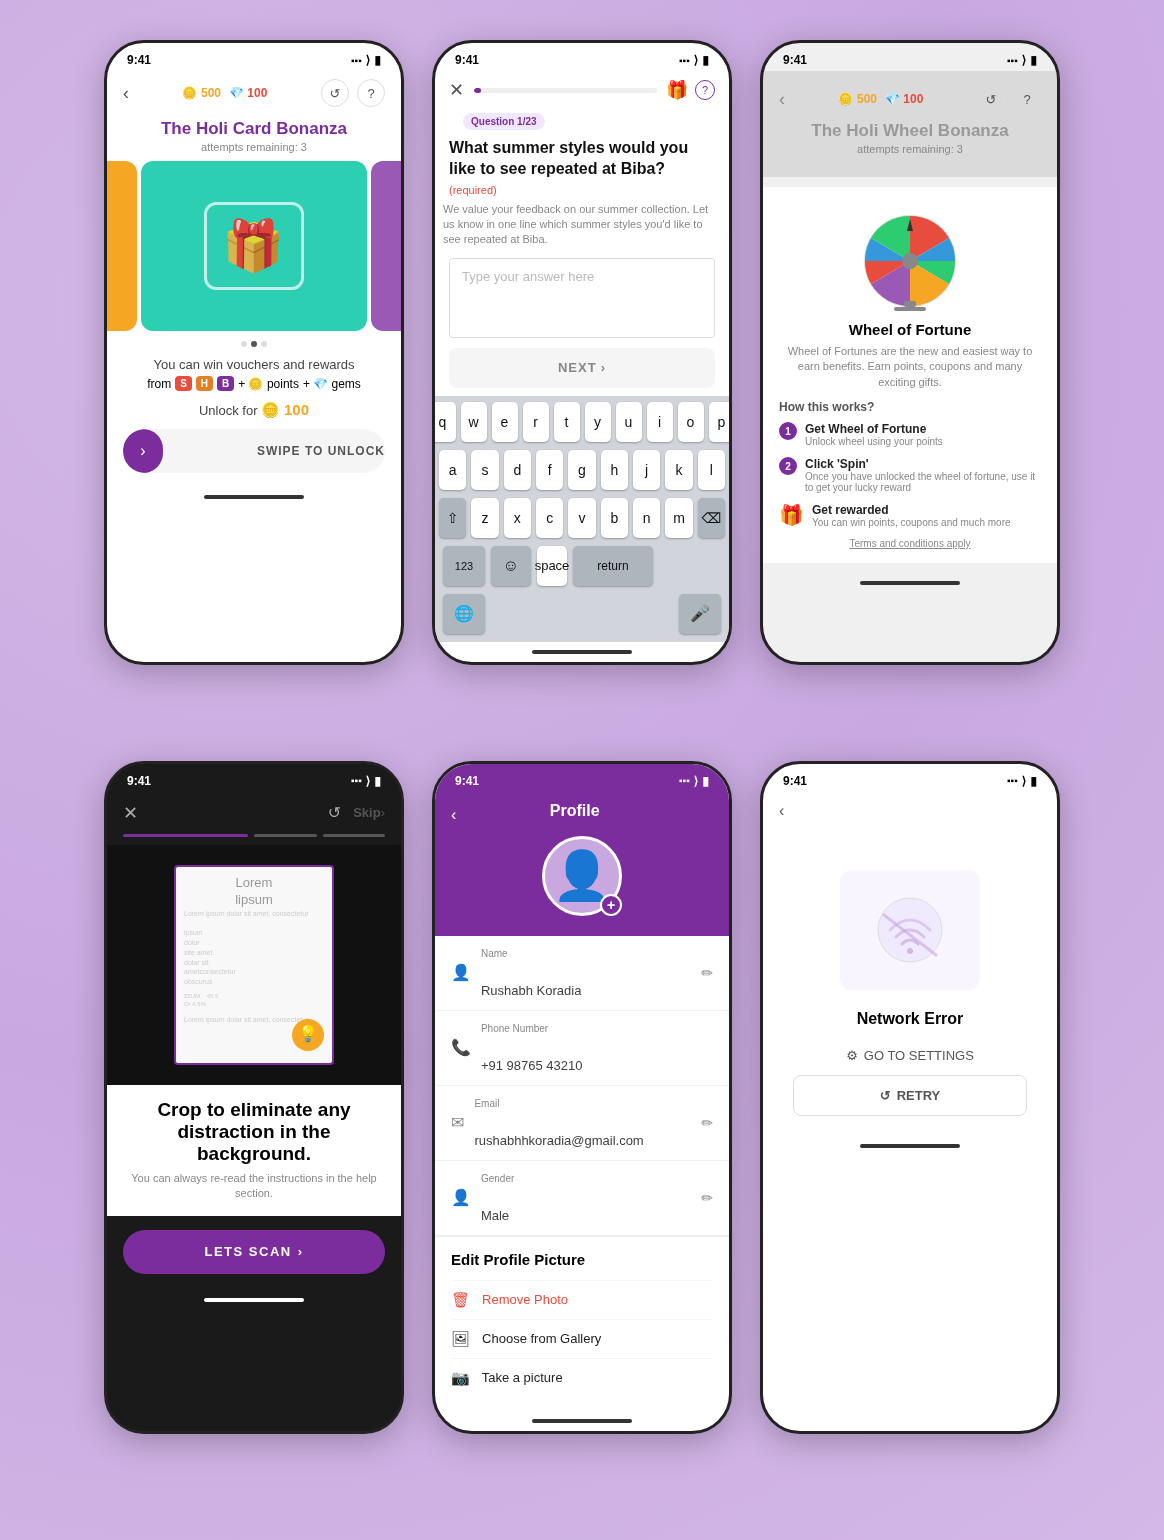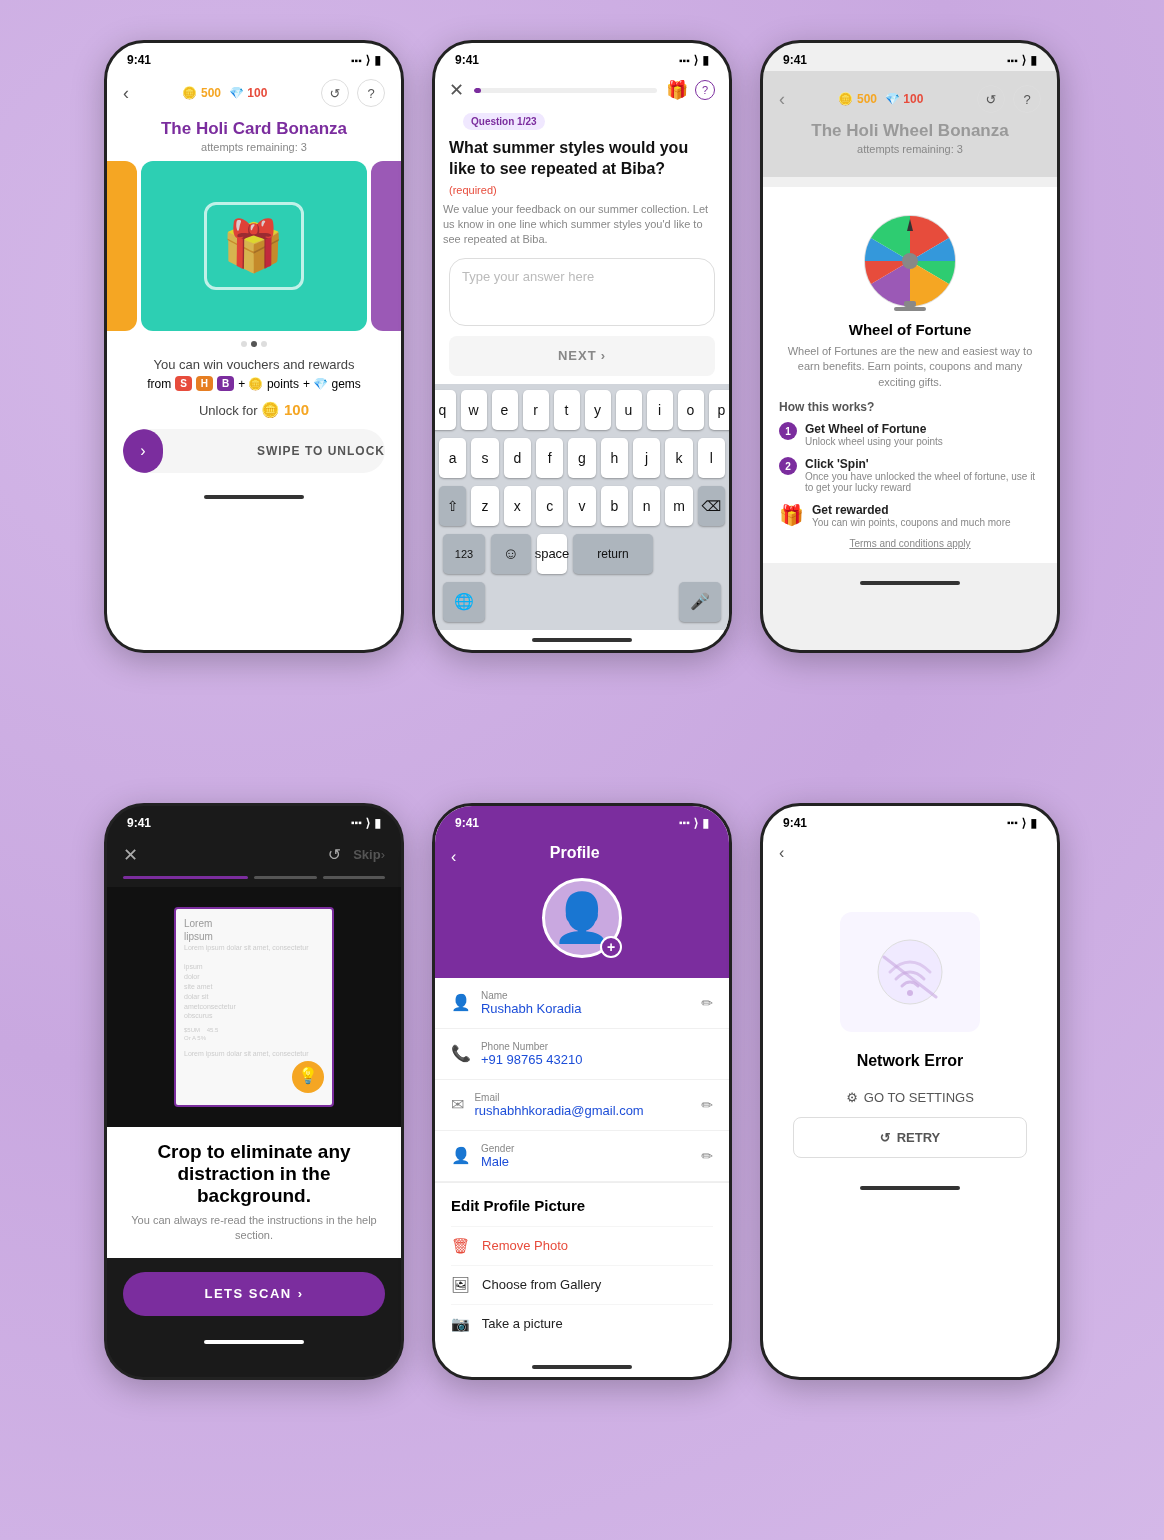--- a/index.html
+++ b/index.html
@@ -223,22 +223,22 @@
       font-size: 16px;
       font-weight: 700;
       color: #111;
       line-height: 1.3;
     }
     .p2-required { color: #e74c3c; font-size: 11px; padding: 0 14px 6px; }
     .p2-desc { padding: 0 8px 10px; font-size: 11px; color: #888; line-height: 1.4; }
     .p2-input {
       margin: 0 14px 10px;
       border: 1px solid #ddd;
-      border-radius: 16px;
-      height: 68px;
+      border-radius: 4px;
+      height: 80px;
       padding: 10px 12px;
       font-size: 13px;
       color: #bbb;
       display: flex;
       align-items: flex-start;
     }
     .p2-next-btn {
       margin: 0 14px 8px;
       background: #f5f5f5;
       border-radius: 8px;
@@ -438,21 +438,21 @@
     .p5-field {
       display: flex;
       align-items: center;
       padding: 12px 16px;
       border-bottom: 1px solid #f0f0f0;
       gap: 10px;
     }
     .p5-field-icon { font-size: 16px; color: #888; flex-shrink: 0; }
     .p5-field-info { flex: 1; }
     .p5-field-label { font-size: 10px; color: #888; }
-    .p5-field-value { font-size: 13px; color: #1d4ed8; font-weight: 500; }
+    .p5-field-value { font-size: 13px; color: #404040; font-weight: 500; margin-top: 24px; }
     .p5-field-edit { font-size: 14px; color: #888; }
 
     
     .bottom-sheet {
       border-top: 1px solid #eee;
       padding: 14px 16px;
     }
     .bs-title { font-size: 15px; font-weight: 700; margin-bottom: 12px; }
     .bs-item {
       display: flex;
@@ -759,21 +759,21 @@
       <span class="p4-skip">Skip</span>
       <span class="p4-skip-arrow">›</span>
     </div>
     <div class="p4-progress-row">
       <div class="p4-prog-seg p4-prog-active" style="width:50%;"></div>
       <div class="p4-prog-seg p4-prog-inactive" style="background:#555;width:25%;"></div>
       <div class="p4-prog-seg p4-prog-inactive" style="background:#555;width:25%;"></div>
     </div>
     <div class="scan-area">
       <div class="scan-paper">
-        <div style="font-size:10px;color:#999;">Lorem<br>lipsum</div>
+        <div style="text-align:center;font-size:13px;color:#999;">Lorem<br>lipsum</div>
         <div style="font-size:7px;color:#ccc;line-height:1.4;">Lorem ipsum dolar sit amet, consectetur<br><br>ipsum<br>dolor<br>site amet<br>dolar sit<br>ametconsectetur<br>obscurus</div>
         <div style="font-size:6px;color:#ccc;margin-top:6px;">$5UM &nbsp;&nbsp; 45.5<br>Or A 5%</div>
         <div style="font-size:7px;color:#ccc;margin-top:6px;line-height:1.4;">Lorem ipsum dolar sit amet, consectetur</div>
         <div class="scan-bulb">💡</div>
       </div>
     </div>
     <div class="p4-instructions">
       <div class="p4-inst-title">Crop to eliminate any distraction in the background.</div>
       <div class="p4-inst-desc">You can always re-read the instructions in the help section.</div>
     </div>

